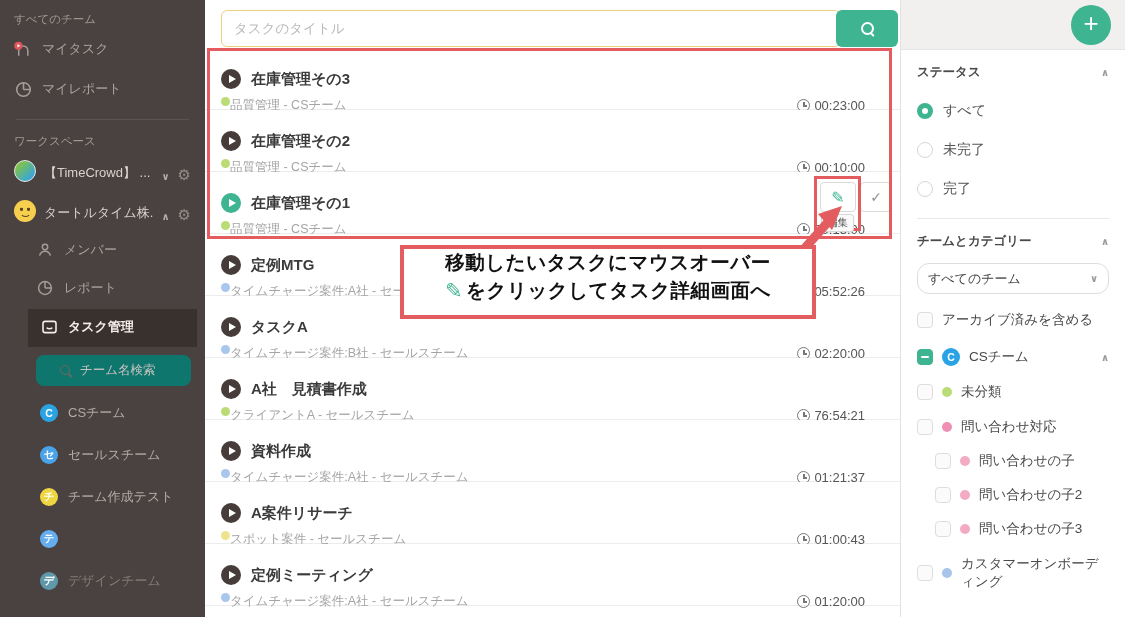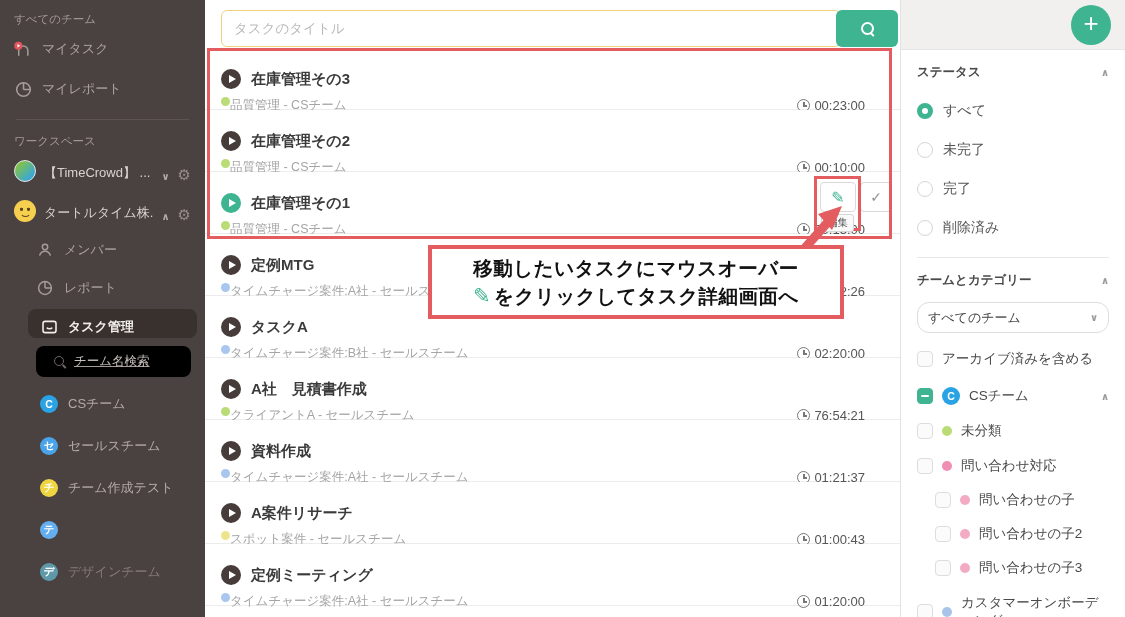--- a/index.html
+++ b/index.html
@@ -20,22 +20,22 @@
       radial-gradient(circle at 34% 42%, #5a4a22 1.4px, transparent 1.9px),
       radial-gradient(circle at 66% 42%, #5a4a22 1.4px, transparent 1.9px),
       #f6cf4f; position:relative; }
   .ws-avatar.turtle::after { content:''; position:absolute; left:6px; top:11px; width:9px; height:5px;
       border:1.6px solid #5a4a22; border-top:none; border-left-color:transparent; border-right-color:transparent; border-radius:0 0 9px 9px; }
   .ws-name { flex:1; white-space:nowrap; overflow:hidden; }
   .chev { font-size:10px; color:#b3aaa7; font-weight:700; }
   .gear { font-size:15px; color:#968d8a; line-height:1; }
   .ws-sub { padding-left:14px; }
   .ws-sub .s-item { padding:10px 14px 10px 22px; }
-  .s-item.active { background:#39312e; border-radius:8px; margin:2px 8px 2px 14px; padding:9px 10px 2px 12px; color:#f2eeec; font-weight:700; }
-  .s-search { display:flex; align-items:center; gap:8px; background:#000000; border-radius:8px; margin:8px 14px 6px 22px; padding:7px 18px;text-decoration:underline; }
+  .s-item.active { background:#39312e; border-radius:0; margin:2px 8px 2px 14px; padding:9px 10px 11px 12px; color:#f2eeec; font-weight:700; }
+  .s-search { display:flex; align-items:center; gap:8px; background:#0f766e; border-radius:8px; margin:8px 14px 6px 22px; padding:7px 24px; }
   .s-search .ph { font-size:12.5px; color:#c9c3c0; }
   .s-team { display:flex; align-items:center; gap:10px; padding:12px 14px 12px 26px; font-size:13px; color:#b3aaa7; cursor:pointer; }
   .s-team.dim { color:#847b78; }
   .badge { width:18px; height:18px; border-radius:50%; color:#fff; font-size:10.5px; font-weight:700; display:flex; align-items:center; justify-content:center; flex:0 0 18px; }
   .mag { position:relative; width:12px; height:12px; display:inline-block; }
   .mag::before { content:''; position:absolute; left:0; top:0; width:8px; height:8px; border:1.8px solid #6e6663; border-radius:50%; }
   .mag::after { content:''; position:absolute; left:8.5px; top:8.5px; width:2px; height:4.5px; background:#6e6663; transform:rotate(-45deg); border-radius:1px; }
   .mag.white::before { border-color:#fff; width:9px; height:9px; border-width:2.2px; }
   .mag.white::after { background:#fff; left:10px; top:10px; }
 
@@ -62,21 +62,21 @@
 
   .action-btn { position:absolute; background:#fff; border:1px solid #d9d9d9; border-radius:4px; display:flex; align-items:center; justify-content:center; cursor:pointer; }
   .edit-btn { width:36px; height:30px; right:44px; top:10px; color:#3eb491; font-size:16px; }
   .check-btn { width:32px; height:30px; right:8px; top:10px; color:#8d9297; font-size:14px; }
   .tooltip { position:absolute; right:46px; top:42px; background:#fafafa; border:1px solid #d7d7d7; border-radius:3px; font-size:10.5px; color:#555; padding:1px 5px; z-index:6; box-shadow:0 1px 2px rgba(0,0,0,.08); }
 
   
   .anno-list-box { position:absolute; left:2px; top:48px; width:685px; height:191px; border:3px solid #e25c60; z-index:5; pointer-events:none; }
   .anno-edit-box { position:absolute; right:39px; top:4px; width:47px; height:55px; border:3px solid #e25c60; z-index:5; pointer-events:none; }
   .anno-text-box { position:absolute; left:195px; top:245px; width:416px; height:74px; background:#fff; border:4px solid #e25c60; z-index:7;
-      display:flex; flex-direction:column; align-items:center; justify-content:center; gap:1px;margin-left:28px; }
+      display:flex; flex-direction:column; align-items:center; gap:1px; }
   .anno-line { font-size:19.5px; font-weight:700; color:#111; letter-spacing:.5px; display:flex; align-items:center; }
   .anno-pencil { color:#3eb491; font-size:21px; margin-right:3px; font-weight:400; }
   .anno-arrow { position:absolute; left:575px; top:198px; z-index:6; pointer-events:none; }
 
   
   .right-col { width:225px; min-width:225px; border-left:1px solid #e2e2e2; display:flex; flex-direction:column; }
   .top-strip { height:50px; background:#f1f0ef; border-bottom:1px solid #e5e5e5; display:flex; align-items:center; justify-content:flex-end; padding-right:14px; }
   .add-btn { width:40px; height:40px; border-radius:50%; background:#3eb491; border:none; color:#fff; font-size:26px; font-weight:400; line-height:1; cursor:pointer; display:flex; align-items:center; justify-content:center; padding-bottom:3px; }
   .panel { flex:1; background:#fff; padding:0 16px; overflow:hidden; }
   .p-header { display:flex; align-items:center; justify-content:space-between; margin-top:14px; font-size:12.5px; font-weight:700; color:#4a4a4a; }
@@ -393,24 +393,20 @@
             <span>すべて</span>
           </div>
           <div class="p-radio-row">
             <span class="radio"></span>
             <span>未完了</span>
           </div>
           <div class="p-radio-row">
             <span class="radio"></span>
             <span>完了</span>
           </div>
-          <div class="p-radio-row">
-            <span class="radio"></span>
-            <span>削除済み</span>
-          </div>
         </div>
 
       <div class="p-divider"></div>
 
       <div class="p-header">
         <span>チームとカテゴリー</span>
         <span class="p-chev">∧</span>
       </div>
 
       <div class="p-select">

